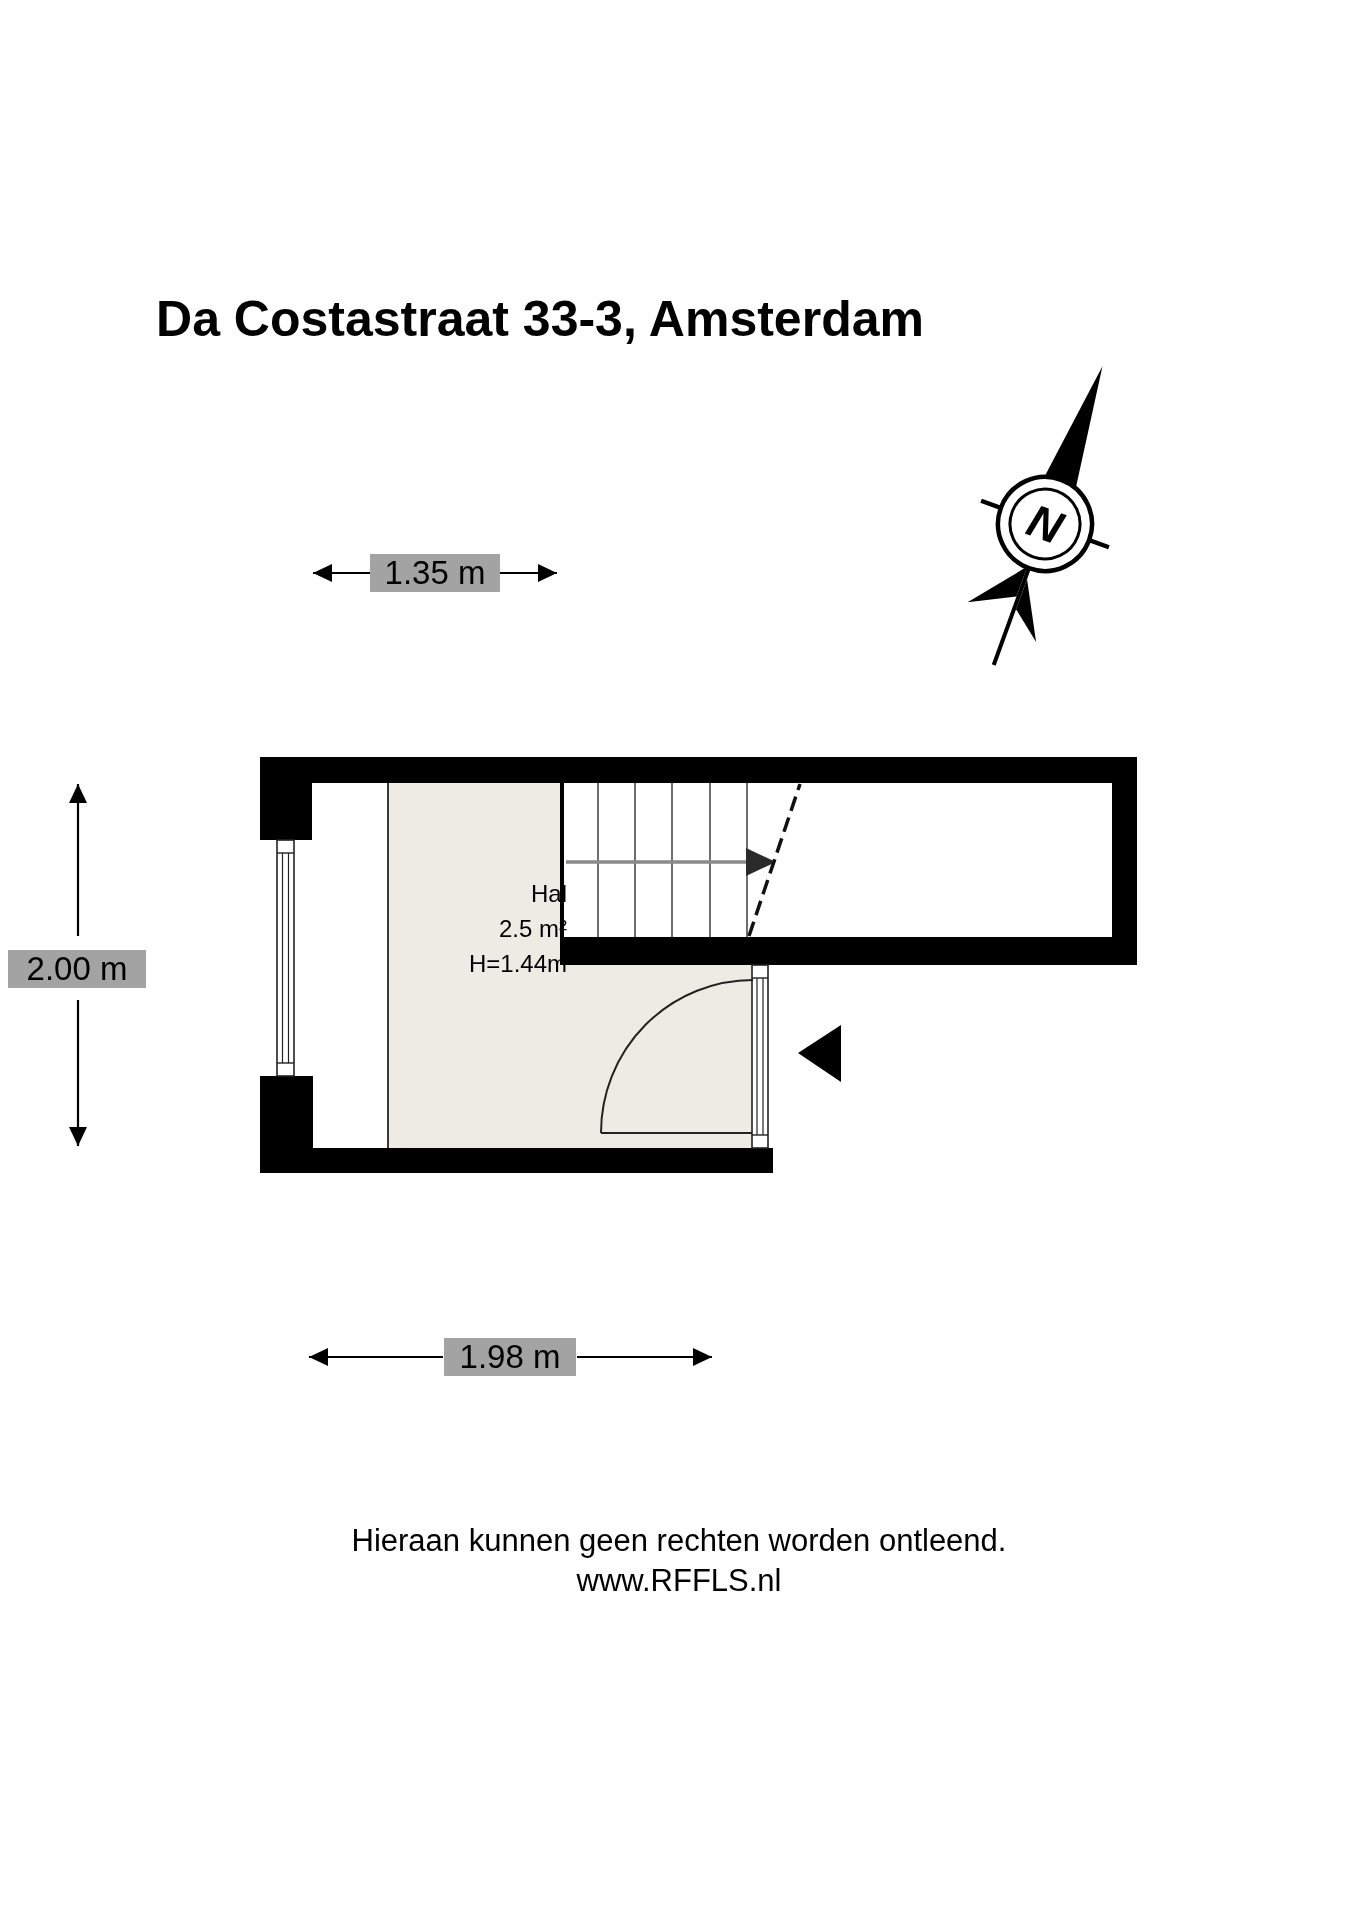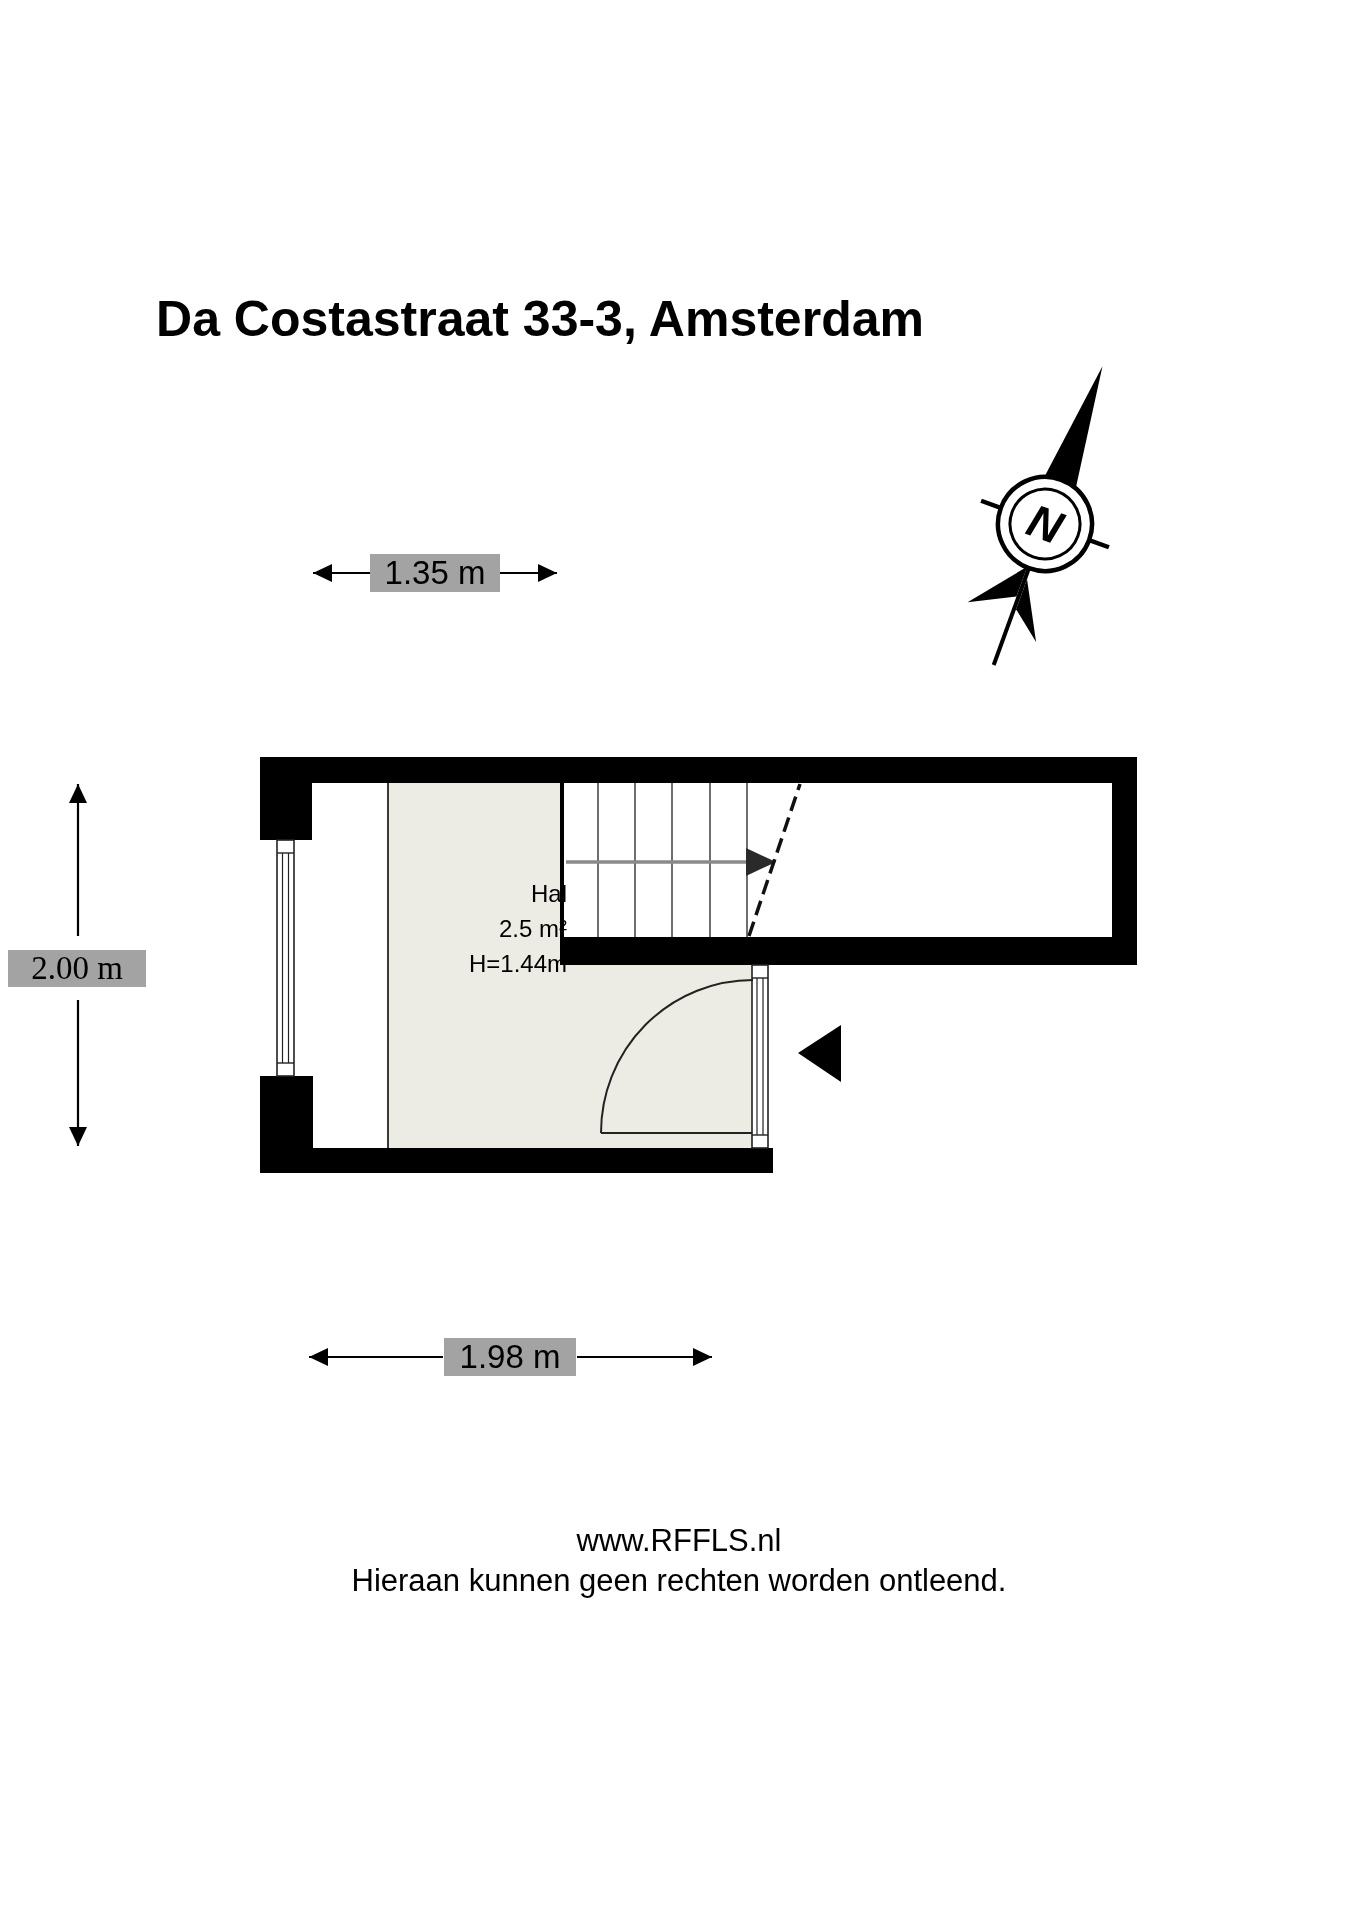--- a/index.html
+++ b/index.html
@@ -8,21 +8,21 @@
   .abs{position:absolute;}
   .wall{position:absolute;background:#000000;}
   .floor{position:absolute;background:#edece4;}
   #floor-a{border-left:2px solid #3a3a3a;}
   #title{left:90px;top:280px;width:900px;text-align:center;
          font-size:50px;font-weight:bold;line-height:63px;letter-spacing:0px;margin-top:8px;}
   #room-label{left:367px;top:876px;width:200px;text-align:right;
               font-size:24px;line-height:35px;}
   .dim-label{position:absolute;text-align:center;font-size:33px;background:#a3a3a3;}
   #dim-top-label{left:370px;top:554px;width:130px;}
-  #dim-left-label{left:8px;top:950px;width:138px;font-family:Liberation Serif, serif;}
+  #dim-left-label{left:8px;top:950px;width:138px;}
   #dim-bottom-label{left:444px;top:1338px;width:132px;}
   #footer{left:20px;top:1521px;width:1318px;text-align:center;
           font-size:31px;line-height:40px;}
   svg#linework{position:absolute;left:0;top:0;pointer-events:none;}
 </style>
 </head>
 <body>
 
 <div id="page">
 
@@ -119,17 +119,17 @@
       <circle cx="0" cy="0" r="35" fill="none" stroke="#000" stroke-width="3"></circle>
       <text x="0" y="16" text-anchor="middle" font-family="Liberation Sans, sans-serif" font-size="46" font-weight="bold" font-style="italic" fill="#000">N</text>
     </g>
   </svg>
 
   <div class="dim-label" id="dim-top-label">1.35 m</div>
   <div class="dim-label" id="dim-left-label">2.00 m</div>
   <div class="dim-label" id="dim-bottom-label">1.98 m</div>
 
   <div class="abs" id="footer">
+    <div>Hieraan kunnen geen rechten worden ontleend.</div>
     <div>www.RFFLS.nl</div>
-    <div>Hieraan kunnen geen rechten worden ontleend.</div>
   </div>
 
 </div>
 
 </body></html>

